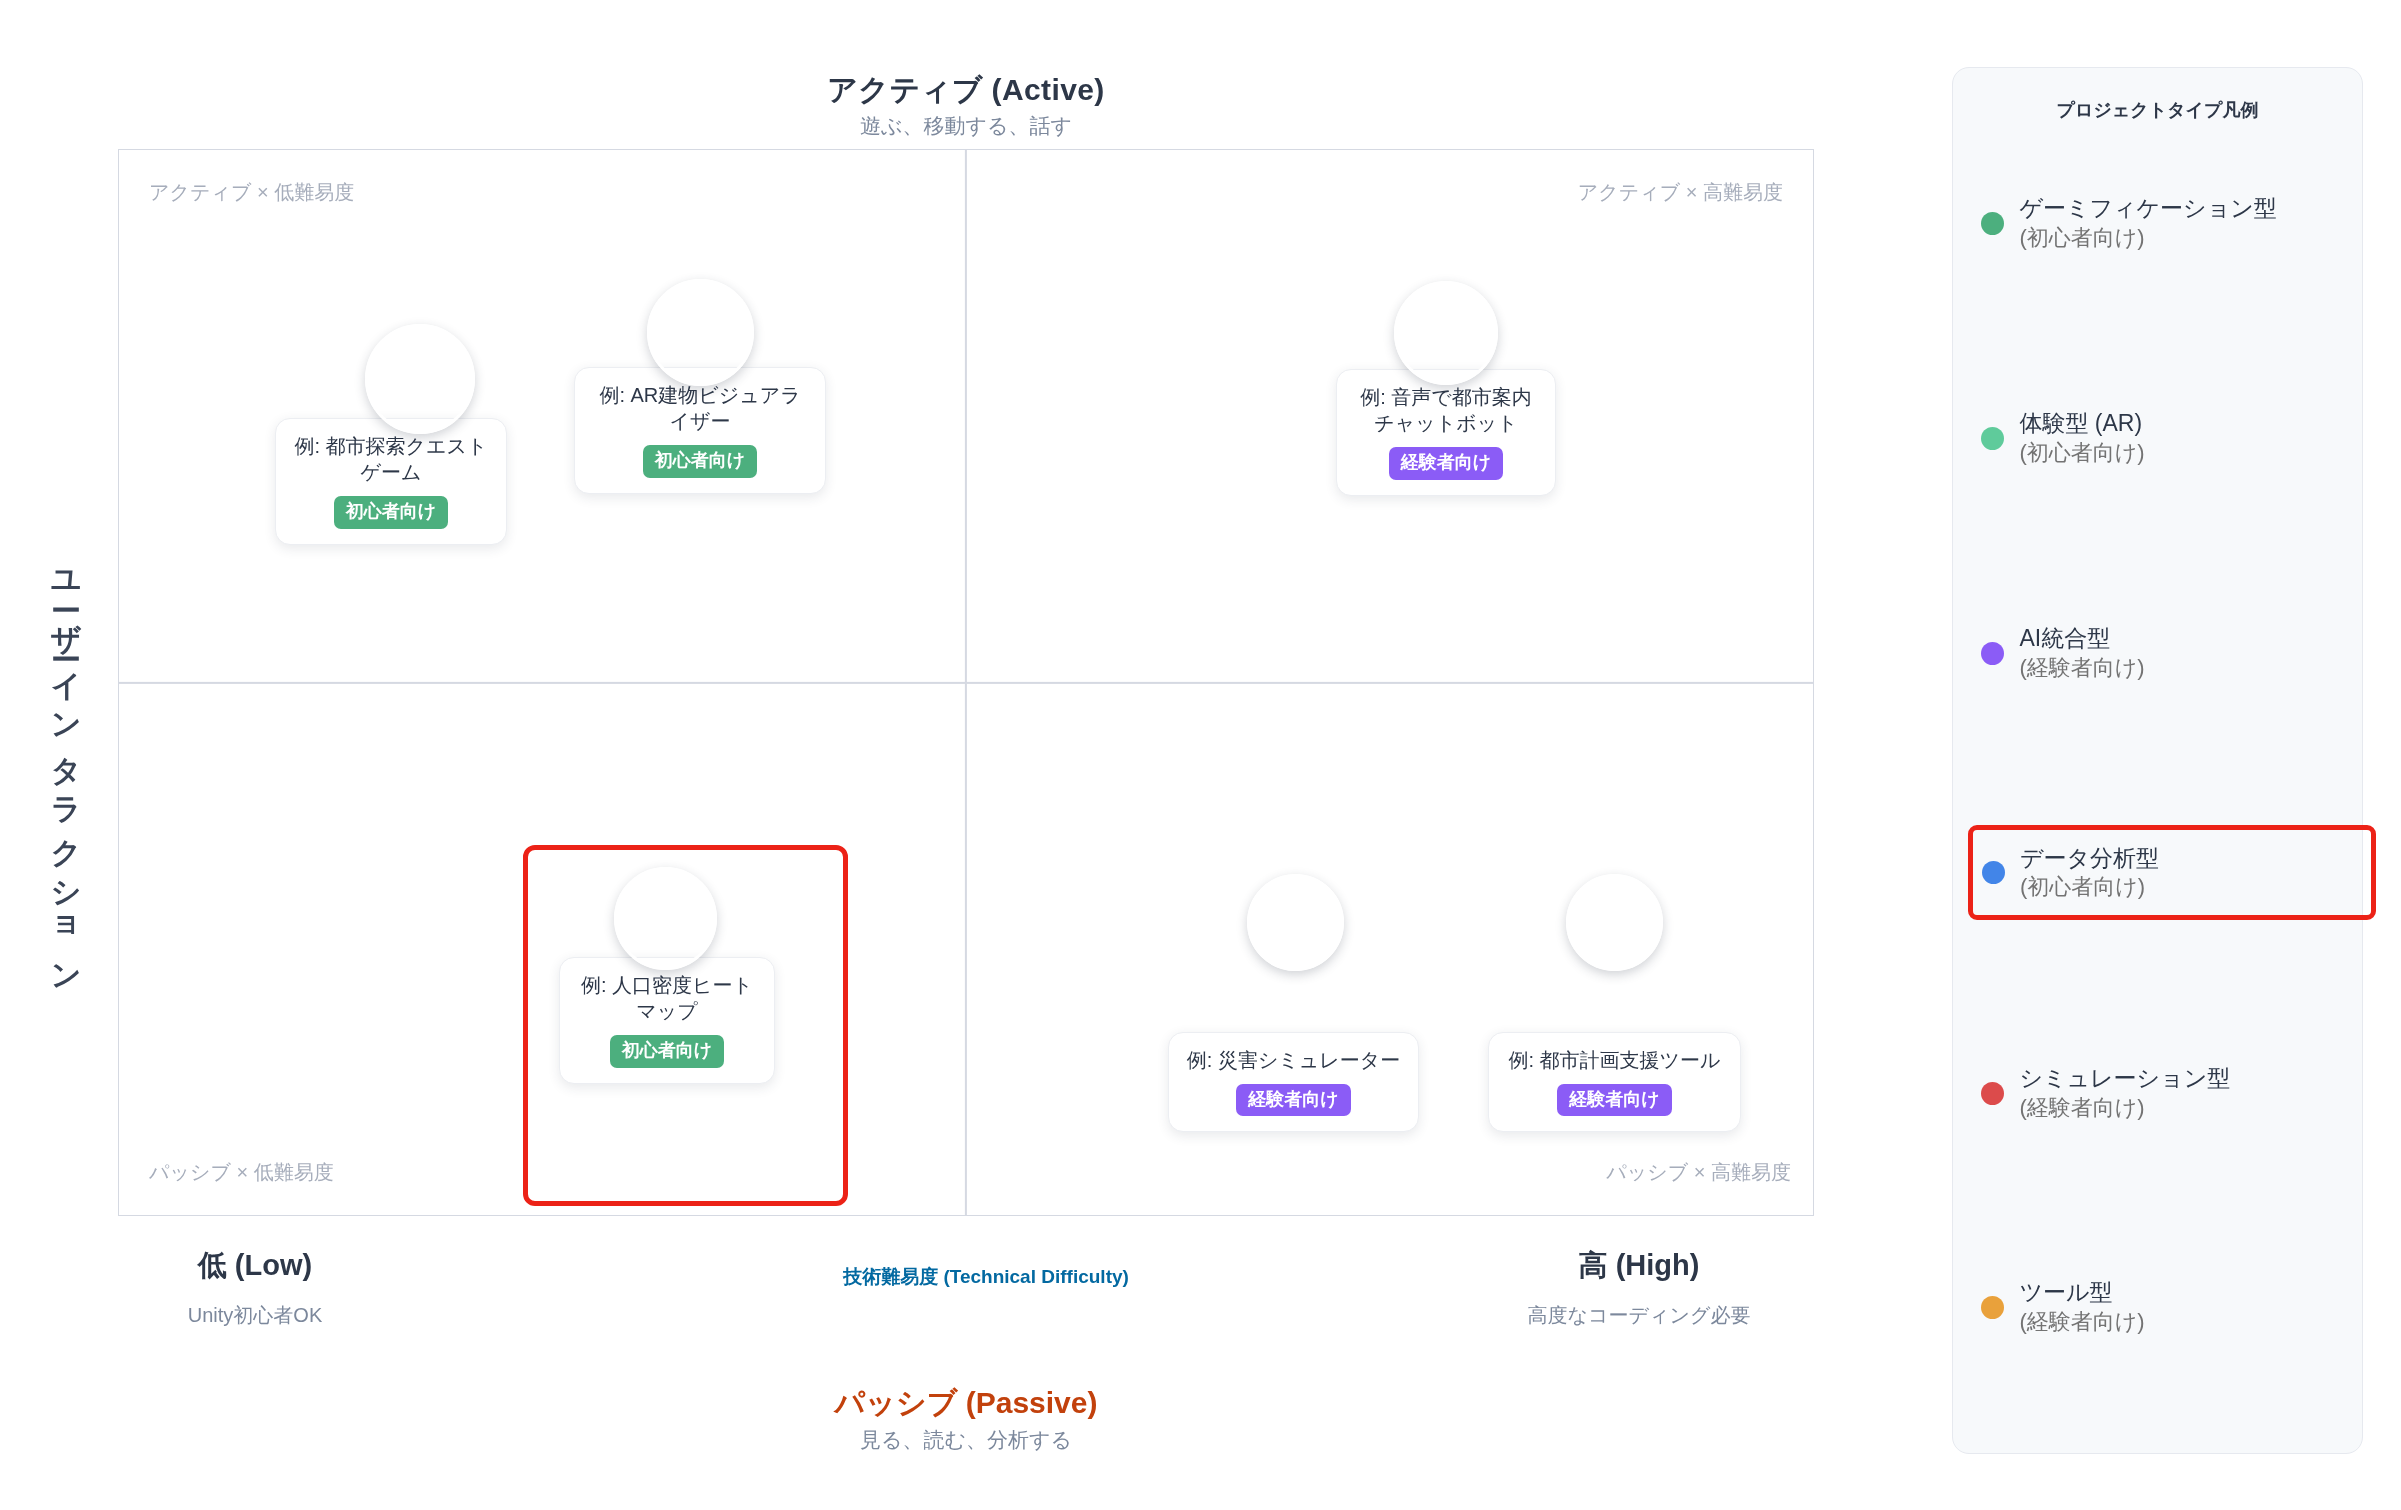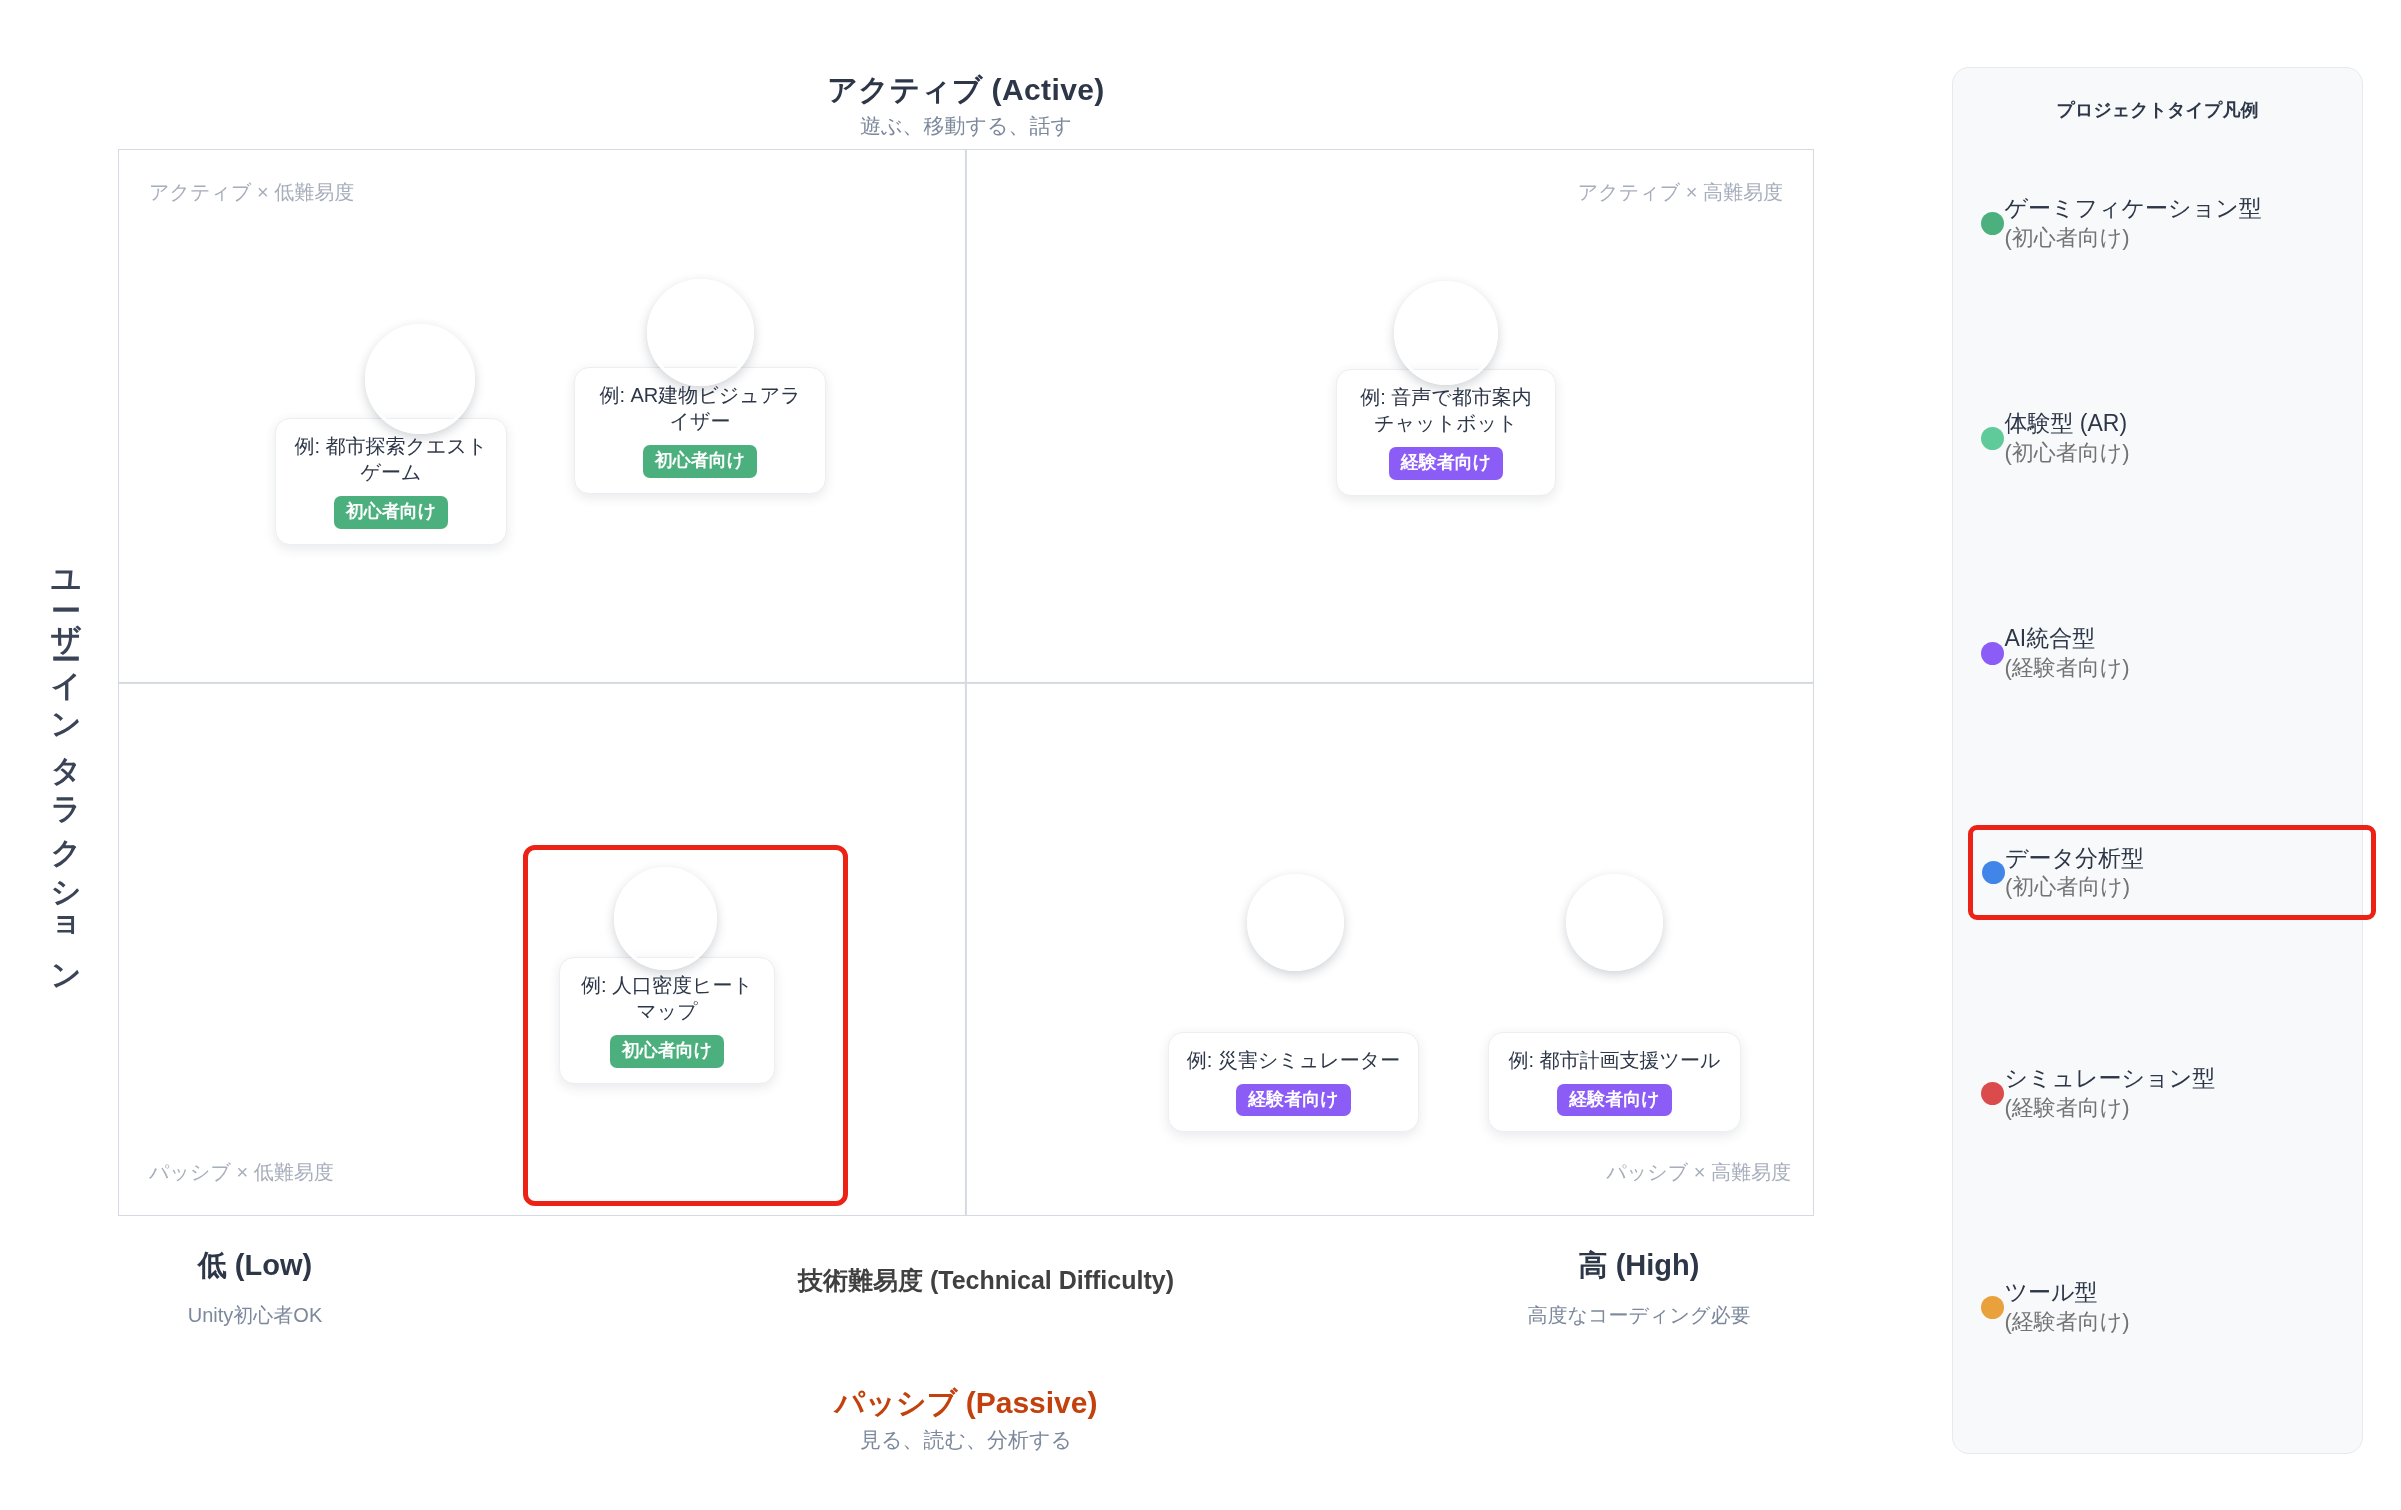--- a/index.html
+++ b/index.html
@@ -72,23 +72,23 @@
   .axis-bottom-right { right: 0px; width: 350px; }
 
   .axis-bottom-left .axis-main,
   .axis-bottom-right .axis-main {
     font-size: 29px;
     font-weight: bold;
     color: #2d3748;
     line-height: 1.15;
   }
   .axis-bottom-center .axis-main {
-    font-size: 25px;
-    font-weight: bold;
-    color: #404040;
+    font-size: 19px;
+    font-weight: bold;
+    color: #0369a1;
     line-height: 1.15;
   }
   .axis-bottom-left .axis-sub,
   .axis-bottom-right .axis-sub {
     font-size: 20px;
     color: #7c889c;
     margin-top: 22px;
     line-height: 1.15;
   }
 
@@ -250,21 +250,21 @@
   .legend-list {
     position: relative;
     height: 1233px;
   }
   .legend-item {
     position: absolute;
     left: -7.6px;
     width: 381px;
     display: flex;
     align-items: center;
-    gap: 0;
+    gap: 15px;
     box-sizing: border-box;
     padding: 10.7px 9px;
     border-radius: 9px;
   }
   .legend-item.highlighted {
     border: 5.3px solid #ec2217;
     padding: 14px 9px;
     left: -12px;
     width: 408px;
   }

